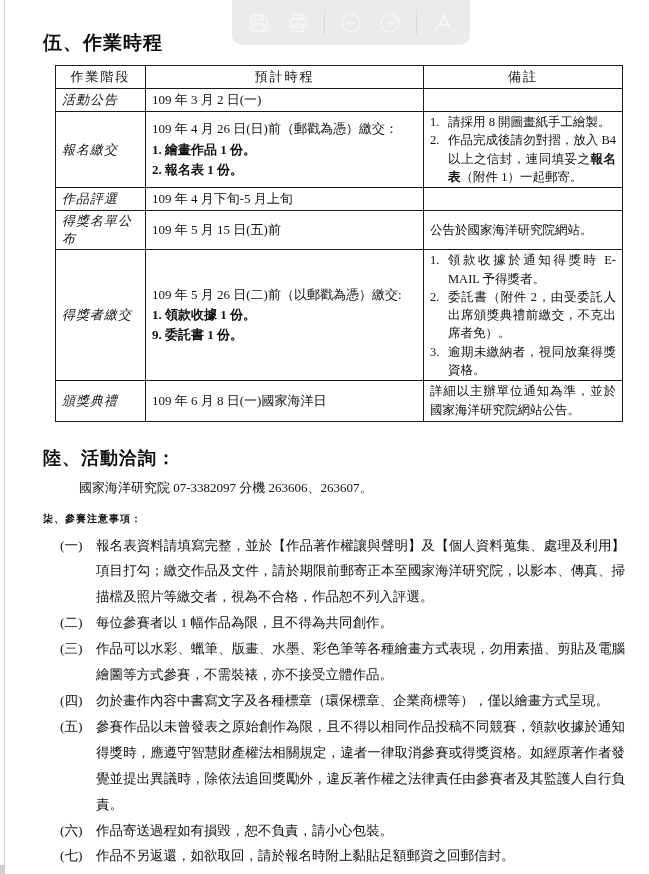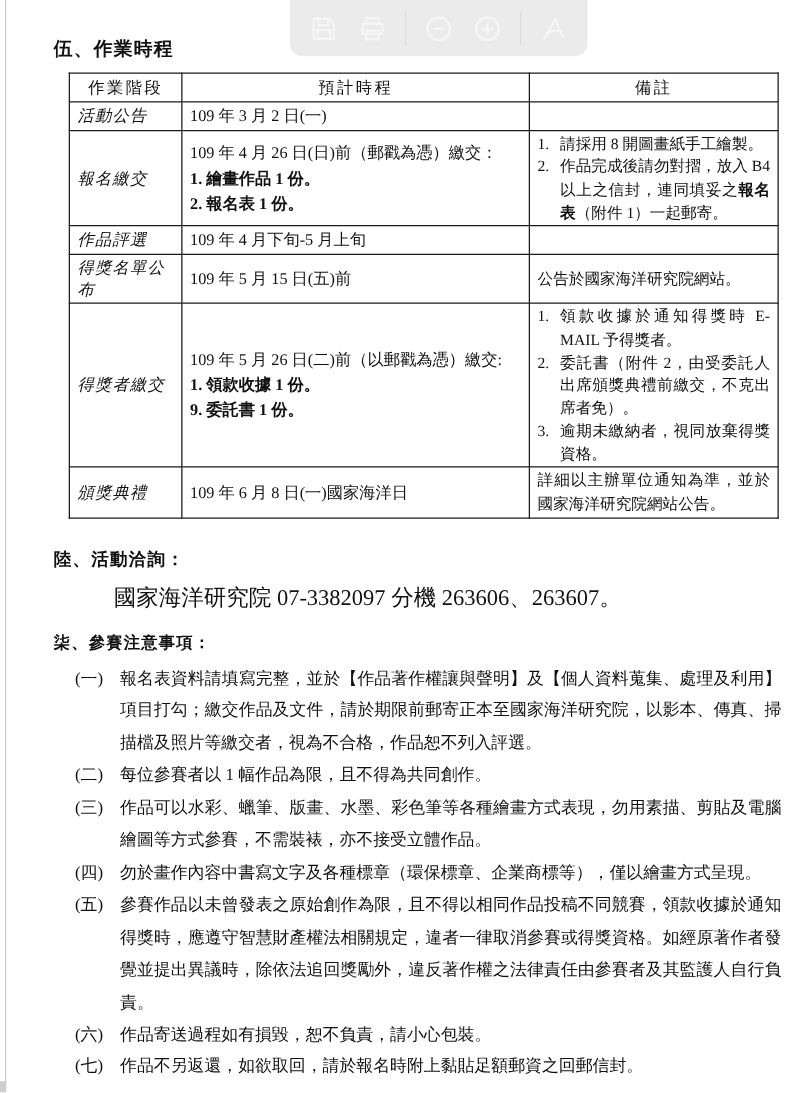--- a/index.html
+++ b/index.html
@@ -17,40 +17,40 @@
     position:absolute;left:232px;top:0;width:238px;height:45px;z-index:5;
     background:#ebebeb;border-radius:0 0 10px 10px;
     display:flex;align-items:center;justify-content:center;gap:13px;
   }
   .tb-btn{width:26px;height:26px;display:flex;align-items:center;justify-content:center;cursor:pointer;}
   .tb-btn svg{display:block;}
   .tb-divider{width:1px;height:27px;background:#dcdcdc;}
 
   
   .content{position:absolute;left:43px;top:30px;width:582px;}
-  .sec-heading{font-weight:bold;font-size:15px;letter-spacing:1px;margin:0;}
+  .sec-heading{font-weight:bold;font-size:19px;letter-spacing:1px;margin:0;}
   #sec5-heading{margin-bottom:9px;}
 
   table.schedule{
     border-collapse:collapse;table-layout:fixed;margin-left:12px;width:568px;
     font-size:13px;
   }
   table.schedule th,table.schedule td{border:1px solid #1a1a1a;padding:1px 6px;vertical-align:middle;}
   table.schedule th{font-weight:normal;text-align:center;height:20px;letter-spacing:2px;margin-top:34px;}
   td.cell-stage{letter-spacing:1px;font-style:italic;}
   td.cell-schedule{padding-left:8px;}
   .sched-line{line-height:1.55;}
   td.cell-notes{vertical-align:middle;padding:2px 4px 2px 5px;font-size:12.5px;}
   .note-item{display:flex;line-height:1.46;}
   .note-num{flex:none;width:18px;}
   .note-text{flex:1;text-align:justify;}
   .note-plain{line-height:1.5;text-align:justify;}
 
   .sec6{margin-top:24px;}
-  .sec6-body{margin:9px 0 0 48px;font-size:18px;}
+  .sec6-body{margin:9px 0 0 36px;font-size:13px;}
   .sec7{margin-top:15px;}
   .notice-list{margin-top:7px;margin-left:17px;}
   .notice-item{display:flex;font-size:13.5px;line-height:1.92;}
   .notice-label{flex:none;width:36px;}
   .notice-text{flex:1;text-align:justify;}
   b{font-weight:bold;}
 </style>
 </head>
 <body>
 
@@ -183,26 +183,26 @@
             <div class="sched-line"><span>109 年 6 月 8 日(一)國家海洋日</span></div>
           </td>
           <td class="cell-notes">
             <div class="note-plain"><span>詳細以主辦單位通知為準，並於國家海洋研究院網站公告。</span></div>
           </td>
         </tr>
       </tbody>
   </table>
 
   <div class="sec6">
-    <p class="sec-heading" style="font-size:14px;">陸、活動洽詢：</p>
+    <p class="sec-heading" style="font-size:18px;">陸、活動洽詢：</p>
     <div class="sec6-body">國家海洋研究院 07-3382097 分機 263606、263607。</div>
   </div>
 
   <div class="sec7">
-    <p class="sec-heading" style="font-size:13px;">柒、參賽注意事項：</p>
+    <p class="sec-heading" style="font-size:10px;">柒、參賽注意事項：</p>
     <div class="notice-list">
         <div class="notice-item">
           <span class="notice-label">(一)</span>
           <div class="notice-text">報名表資料請填寫完整，並於【作品著作權讓與聲明】及【個人資料蒐集、處理及利用】項目打勾；繳交作品及文件，請於期限前郵寄正本至國家海洋研究院，以影本、傳真、掃描檔及照片等繳交者，視為不合格，作品恕不列入評選。</div>
         </div>
         <div class="notice-item">
           <span class="notice-label">(二)</span>
           <div class="notice-text">每位參賽者以 1 幅作品為限，且不得為共同創作。</div>
         </div>
         <div class="notice-item">

